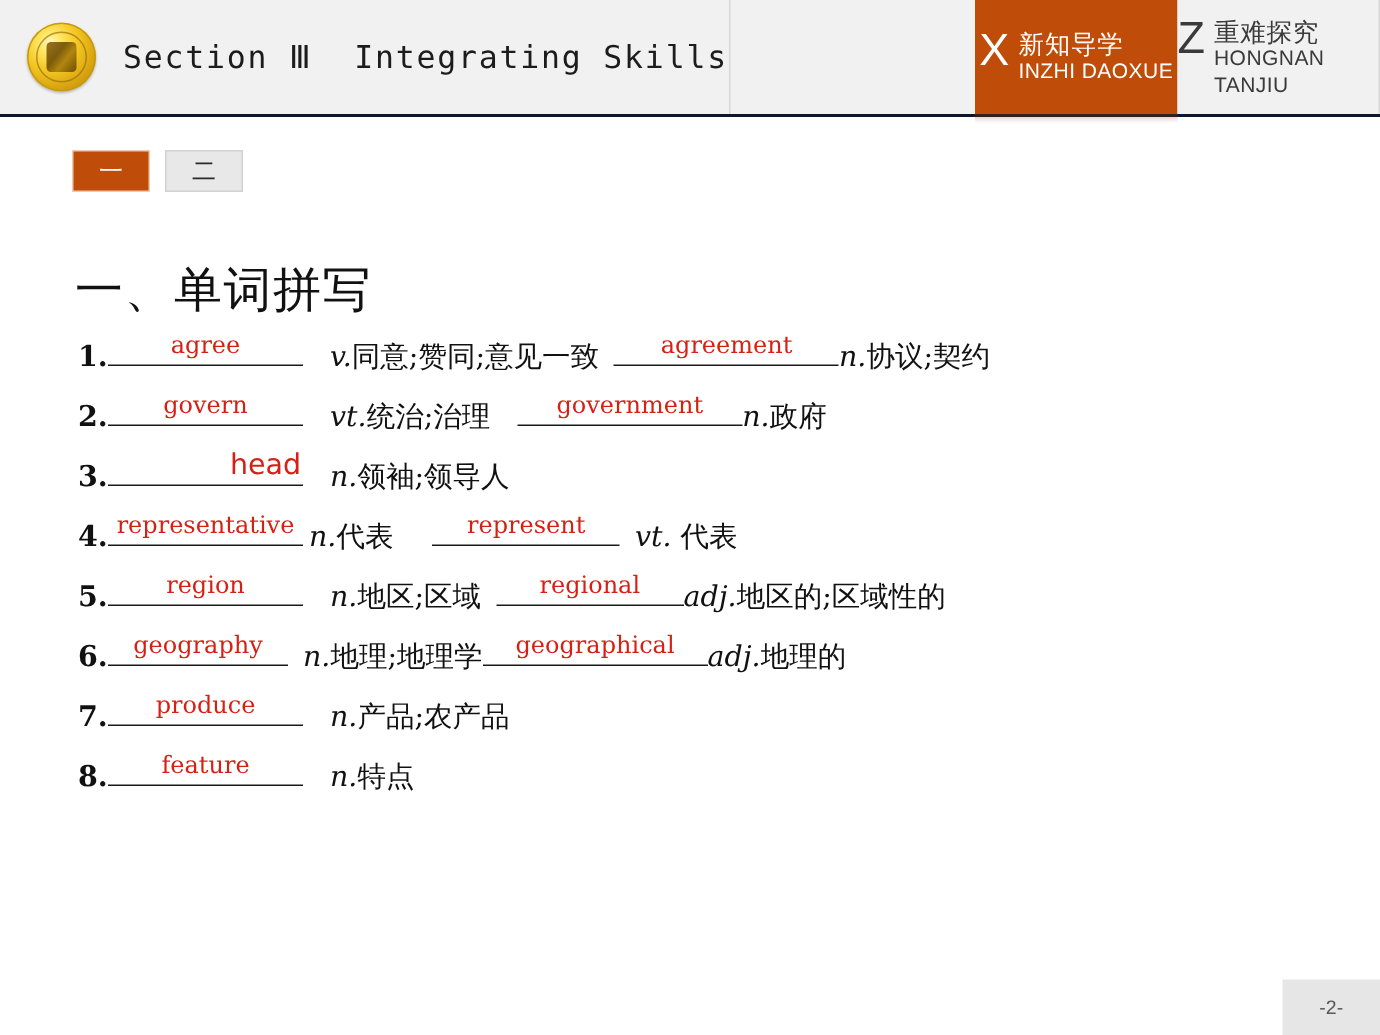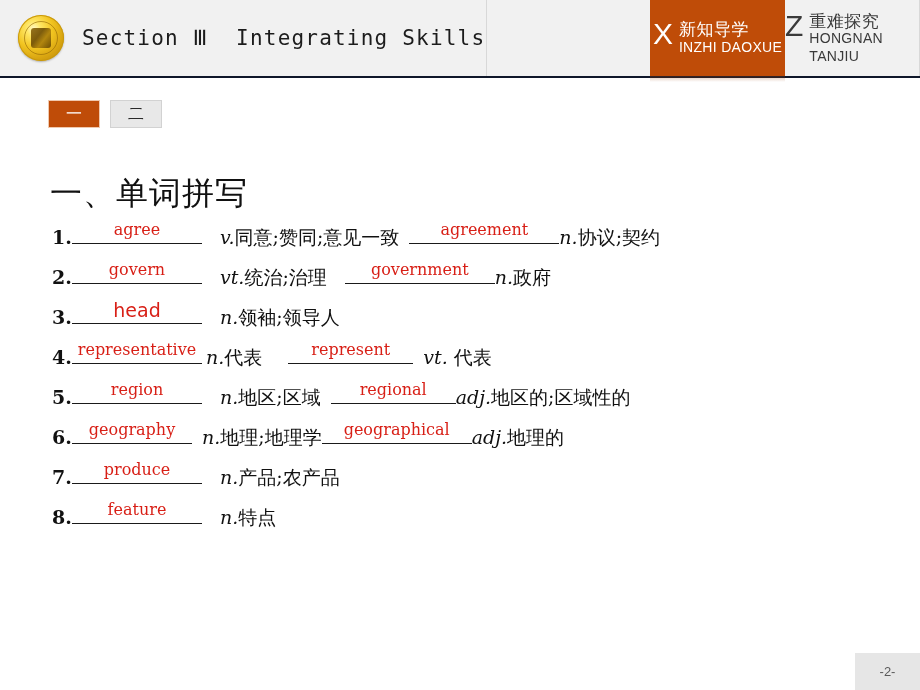--- a/index.html
+++ b/index.html
@@ -146,20 +146,21 @@
     bottom: 1px;
     color: #d81f16;
     font-family: "DejaVu Serif", serif;
     font-size: 16px;
     line-height: 24px;
     white-space: nowrap;
   }
   .blank .ans.sans {
     font-family: "DejaVu Sans", sans-serif;
     font-size: 19px;
+    margin-left: 40px;
   }
   .w130 { width: 130px; }
   .w120 { width: 120px; }
   .w150 { width: 150px; }
   .w125 { width: 125px; }
   .gloss {
     font-family: "DejaVu Serif", serif;
     font-size: 19px;
     color: #111;
     flex: 0 0 auto;

